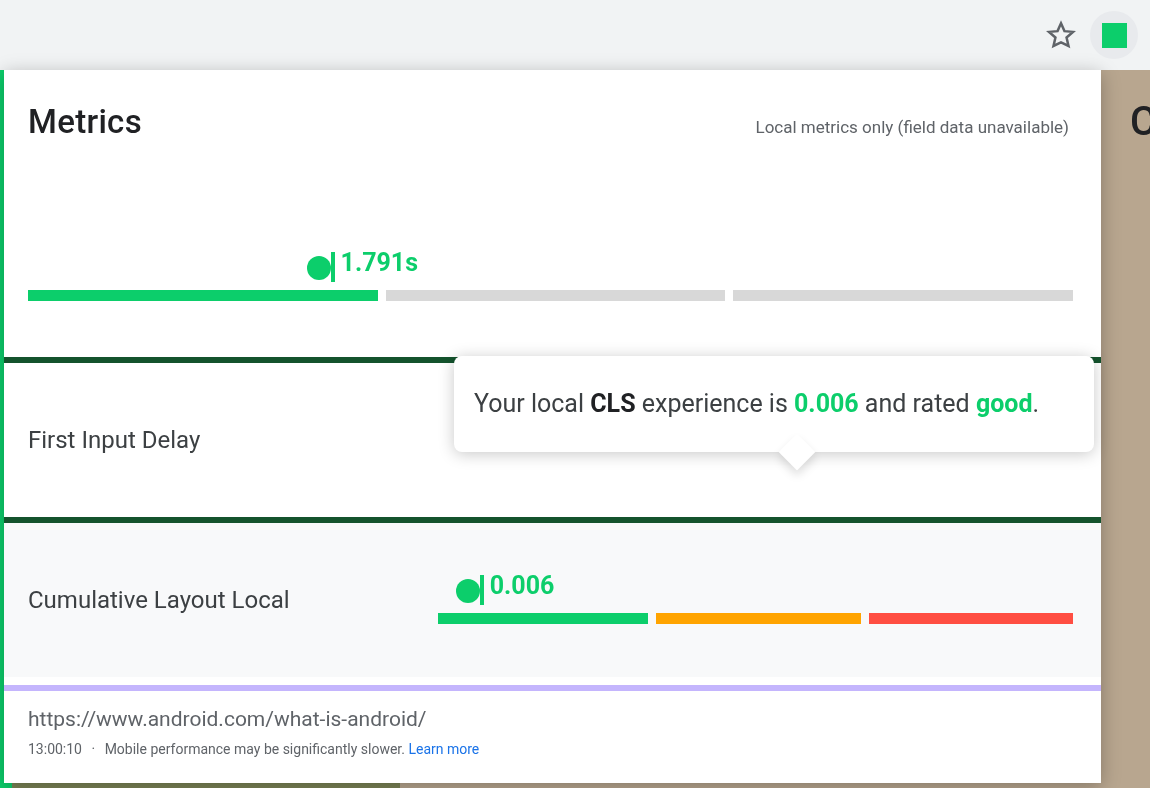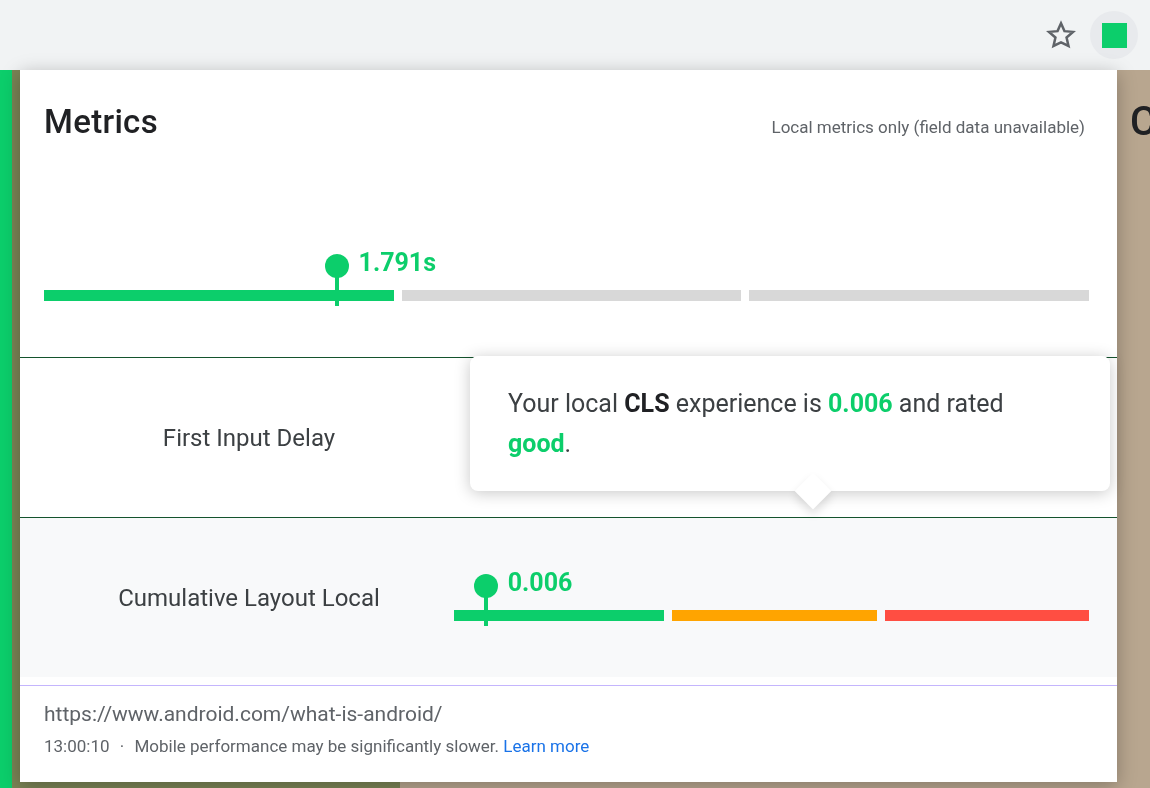--- a/index.html
+++ b/index.html
@@ -20,79 +20,79 @@
     }
     .ext-square { width: 25px; height: 25px; background: #0cce6b; }
     .bg-photo {
       position: absolute; top: 70px; left: 0; right: 0; bottom: 0;
       background: linear-gradient(90deg, #0cce6b 0 12px, #7b8456 12px 400px, #b8a68f 400px 100%);
       z-index: 0;
     }
     .panel {
       position: absolute;
       top: 70px;
-      left: 20px;
+      left: 4px;
       width: 1097px;
       background: #fff;
       box-shadow: 0 4px 18px rgba(0,0,0,.28);
       z-index: 2;
       padding: 32px 0 26px 0;
     }
     .panel-head {
       display: flex; justify-content: space-between; align-items: baseline;
       padding: 0 32px 0 24px;
       margin-bottom: 56px;
     }
     .panel-title { font-size: 33px; font-weight: 500; color: #202124; letter-spacing: .3px; }
     .panel-sub { font-size: 17px; color: #5f6368; }
     .metric-row {
       display: flex; align-items: center;
       padding: 30px 28px 30px 24px;
       min-height: 160px;
       position: relative;
     }
-    .metric-row + .metric-row { border-top: 1px solid #14532d; text-align: center; }
+    .metric-row + .metric-row { border-top: 6px solid #14532d; }
     .metric-row.highlight { background: #f8f9fa; }
     .metric-label { width: 410px; font-size: 24px; color: #3c4043; font-weight: 400; }
     .bar-area { flex: 1; position: relative; padding-top: 36px; }
     .bar-track { display: flex; gap: 8px; height: 11px; }
     .seg { height: 11px; }
     .seg-good { background: #0cce6b; }
     .seg-ni { background: #d8d8d8; }
     .seg-poor { background: #d8d8d8; }
     .seg-ni-color { background: #ffa400; }
     .seg-poor-color { background: #ff4e42; }
     .marker {
-      position: absolute; top: 0; display: flex; flex-direction: column; align-items: center;
+      position: absolute; top: 0; display: flex; flex-direction: row; align-items: center;
       transform: translateX(-50%);
       text-decoration: underline;
     }
     .marker-dot { width: 24px; height: 24px; border-radius: 50%; background: #0cce6b; }
     .marker-stem { width: 4px; height: 30px; background: #0cce6b; margin-top: -2px; }
     .marker-value {
       position: absolute; left: 34px; top: -6px; font-size: 25px; font-weight: 700; color: #0cce6b; white-space: nowrap;
     }
     .tooltip {
       position: absolute; background: #fff; border-radius: 8px;
       box-shadow: 0 2px 16px rgba(0,0,0,.22);
-      padding: 28px 38px; width: 640px;
+      padding: 28px 20px; width: 640px;
       font-size: 25px; color: #3c4043; line-height: 1.58;
       z-index: 5;
     }
     .tooltip .tip-arrow {
       position: absolute; bottom: -13px; left: 330px; width: 26px; height: 26px;
       background: #fff; transform: rotate(45deg);
       box-shadow: 4px 4px 10px rgba(0,0,0,.13);
     }
     .tooltip b.metric { font-weight: 700; color: #202124; }
     .tooltip .val { color: #0cce6b; font-weight: 700; }
     .tooltip .rating { color: #0cce6b; font-weight: 700; }
-    .footer { padding: 16px 24px 0 24px; border-top: 1px solid #c4b5fd; margin-top: 8px; }
+    .footer { padding: 16px 24px 0 24px; border-top: 6px solid #c4b5fd; margin-top: 8px; }
     .footer-url { font-size: 21px; color: #5f6368; margin-bottom: 10px; }
-    .footer-line { font-size: 17px; color: #5f6368; }
+    .footer-line { font-size: 14px; color: #5f6368; }
     .footer-dot { padding: 0 6px; }
     .learn-more { color: #1a73e8; }
     .c-behind {
       position: absolute; top: 98px; right: -6px; font-size: 40px; color: #202124; font-weight: 500; z-index: 1;
     }
   </style>
 </head>
 <body>
 
 <div class="browser-bar">

